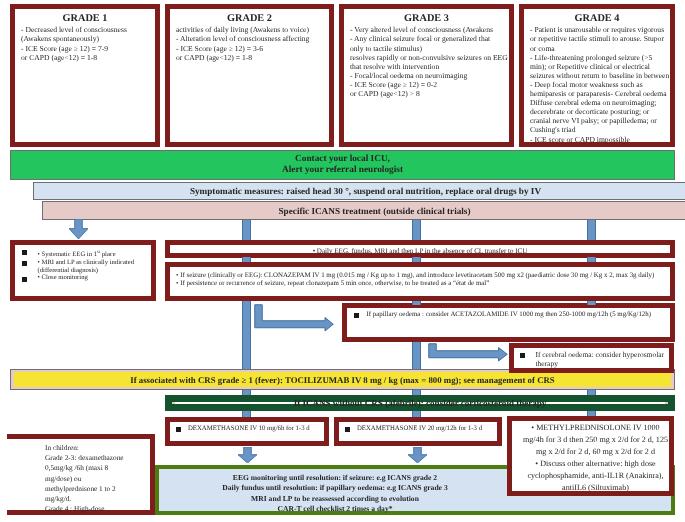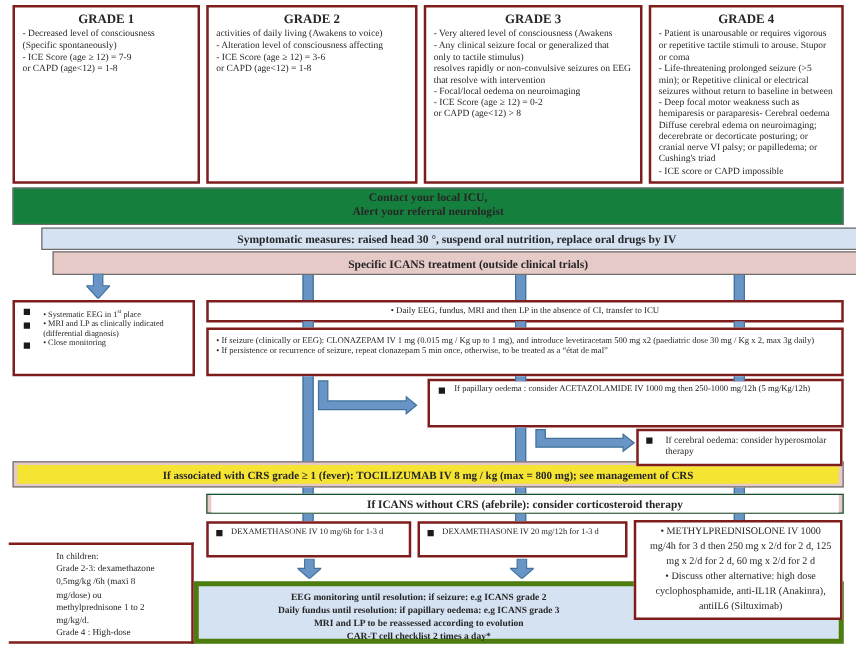--- a/index.html
+++ b/index.html
@@ -3,39 +3,39 @@
 <meta charset="utf-8">
 <title>ICANS management flowchart</title>
 <style>
 
 html,body{margin:0;padding:0;background:#fff;}
 body{width:685px;height:522px;overflow:hidden;
      font-family:"Liberation Serif",serif;color:#262626;
      -webkit-font-smoothing:antialiased;text-rendering:geometricPrecision;}
 #root{position:relative;width:685px;height:522px;background:#fff;}
 .abs{position:absolute;box-sizing:border-box;}
-.box{border:2px solid #7f1d1d;background:#fff;}
+.box{border:5px solid #7f1d1d;background:#fff;}
 .gtitle{font-weight:bold;text-align:center;font-size:10.3px;line-height:13px;letter-spacing:0px;}
 .gtxt{font-size:7.6px;line-height:9.1px;}
 .bar{border:1px solid #6e6e6e;display:flex;flex-direction:column;align-items:center;
      justify-content:center;text-align:center;font-weight:bold;}
 .vconn{position:absolute;background:#6895C6;border-left:1px solid #41719C;
        border-right:1px solid #41719C;}
 .sq{position:absolute;left:0;top:2.2px;width:5px;height:5px;background:#1a1a1a;display:inline-block;}
 
 </style>
 </head>
 <body>
 
 <div id="root">
 <div class="abs box" style="left:10px;top:4px;width:150px;height:143px;">
   <div class="abs gtitle" style="left:0;top:3px;width:100%;">GRADE 1</div>
   <div class="abs gtxt" style="left:6px;top:16.4px;width:140px;">
     <div>- Decreased level of consciousness</div>
-    <div>(Specific spontaneously)</div>
+    <div>(Awakens spontaneously)</div>
     <div>- ICE Score (age ≥ 12) = 7-9</div>
     <div>or CAPD (age&lt;12) = 1-8</div>
   </div>
 </div>
 <div class="abs box" style="left:165px;top:4px;width:169px;height:143px;">
   <div class="abs gtitle" style="left:0;top:3px;width:100%;">GRADE 2</div>
   <div class="abs gtxt" style="left:6px;top:16.4px;width:159px;">
     <div>activities of daily living (Awakens to voice)</div>
     <div>- Alteration level of consciousness affecting</div>
     <div>- ICE Score  (age ≥ 12) = 3-6</div>
@@ -66,21 +66,21 @@
     <div>seizures without return to baseline in between</div>
     <div>- Deep focal motor weakness such as</div>
     <div>hemiparesis or paraparesis- Cerebral oedema</div>
     <div>Diffuse cerebral edema on neuroimaging;</div>
     <div>decerebrate or decorticate posturing; or</div>
     <div>cranial nerve VI palsy; or papilledema; or</div>
     <div>Cushing's triad</div>
     <div>- ICE score or CAPD impossible</div>
   </div>
 </div>
-<div class="abs bar" style="left:10px;top:150px;width:665px;height:30px;background:#15803d;font-size:9.3px;line-height:10.8px;">
+<div class="abs bar" style="left:10px;top:150px;width:665px;height:30px;background:#22c55e;font-size:9.3px;line-height:10.8px;">
   <div>Contact your local ICU,</div>
   <div>Alert your referral neurologist</div>
 </div>
 <div class="abs bar" style="left:10px;top:182px;width:665px;height:18px;background:#D5E2F1;font-size:9.2px;margin-left:23px;">
   <div>Symptomatic measures: raised head 30 °, suspend oral nutrition, replace oral drugs by IV</div>
 </div>
 <div class="abs bar" style="left:10px;top:201px;width:665px;height:19px;background:#E6CAC8;font-size:9.2px;margin-left:32px;">
   <div>Specific ICANS treatment (outside clinical trials)</div>
 </div>
 <svg class="abs" style="left:69.0px;top:219px;" width="19" height="20" viewBox="0 0 19 20">
@@ -132,21 +132,21 @@
   </div>
 </div>
 <div class="abs" style="left:10px;top:369px;width:665px;height:21px;border:1px solid #6e6e6e;background:#E6CAC8;padding:2px 3px;">
   <div style="width:100%;height:100%;background:#F6E433;display:flex;align-items:center;justify-content:center;">
     <span style="font-size:8.8px;font-weight:bold;white-space:nowrap;">If associated with CRS grade ≥ 1 (fever): TOCILIZUMAB IV 8 mg / kg (max = 800 mg); see management of CRS</span>
   </div>
 </div>
 <div class="abs vconn" style="left:241.5px;top:390px;width:9px;height:5px;"></div>
 <div class="abs vconn" style="left:411.5px;top:390px;width:9px;height:5px;"></div>
 <div class="abs vconn" style="left:587px;top:390px;width:9px;height:5px;"></div>
-<div class="abs" style="left:165px;top:395px;width:510px;height:16px;border:1px solid #14532d;background:#E6CAC8;padding:0 3px;">
+<div class="abs" style="left:165px;top:395px;width:510px;height:16px;border:7px solid #14532d;background:#E6CAC8;padding:0 3px;">
   <div style="width:100%;height:100%;background:#fff;display:flex;align-items:center;justify-content:center;">
     <span style="font-size:9.05px;font-weight:bold;white-space:nowrap;">If ICANS without CRS (afebrile): consider corticosteroid therapy</span>
   </div>
 </div>
 <div class="abs vconn" style="left:241.5px;top:411px;width:9px;height:6px;"></div>
 <div class="abs vconn" style="left:411.5px;top:411px;width:9px;height:6px;"></div>
 <div class="abs vconn" style="left:587px;top:411px;width:9px;height:6px;"></div>
 <div class="abs box" style="left:165px;top:417px;width:164px;height:29px;">
   <div class="abs" style="left:5.5px;top:2.8px;width:150px;font-size:6.75px;line-height:8.5px;position:relative;">
     <span class="sq" style="left:0;top:2px;"></span>

